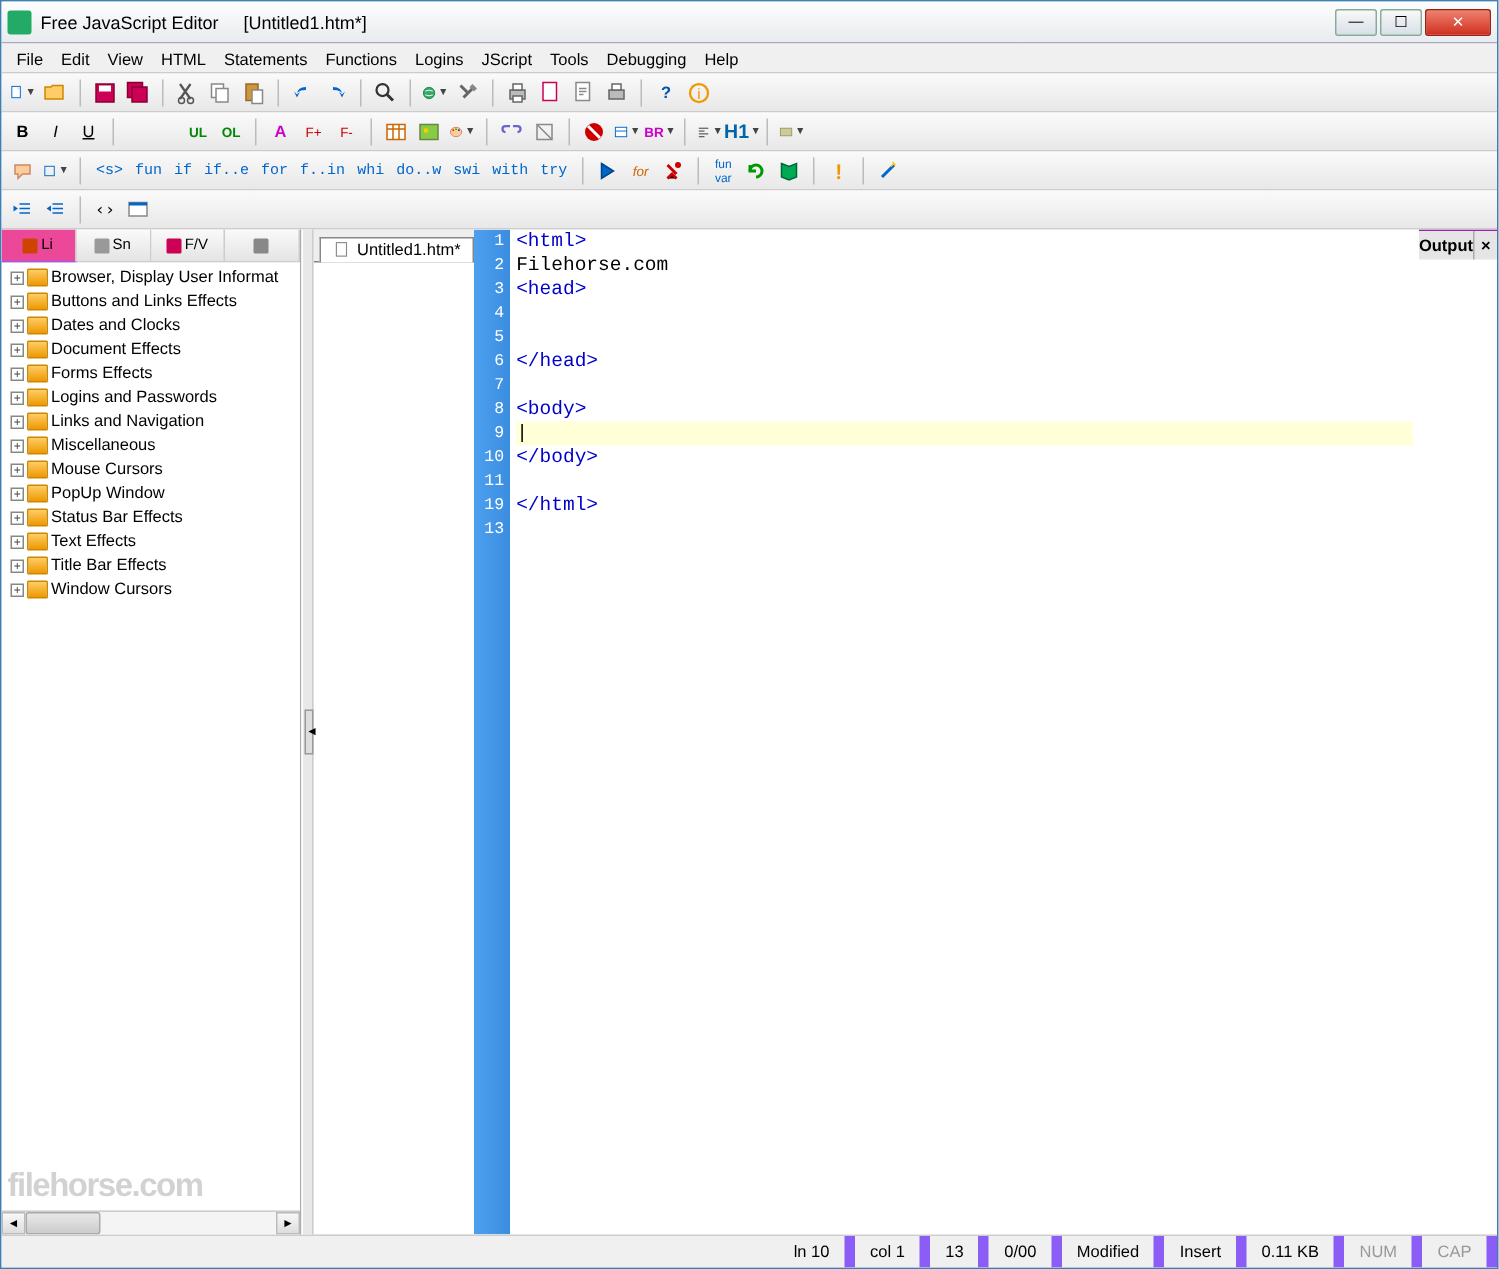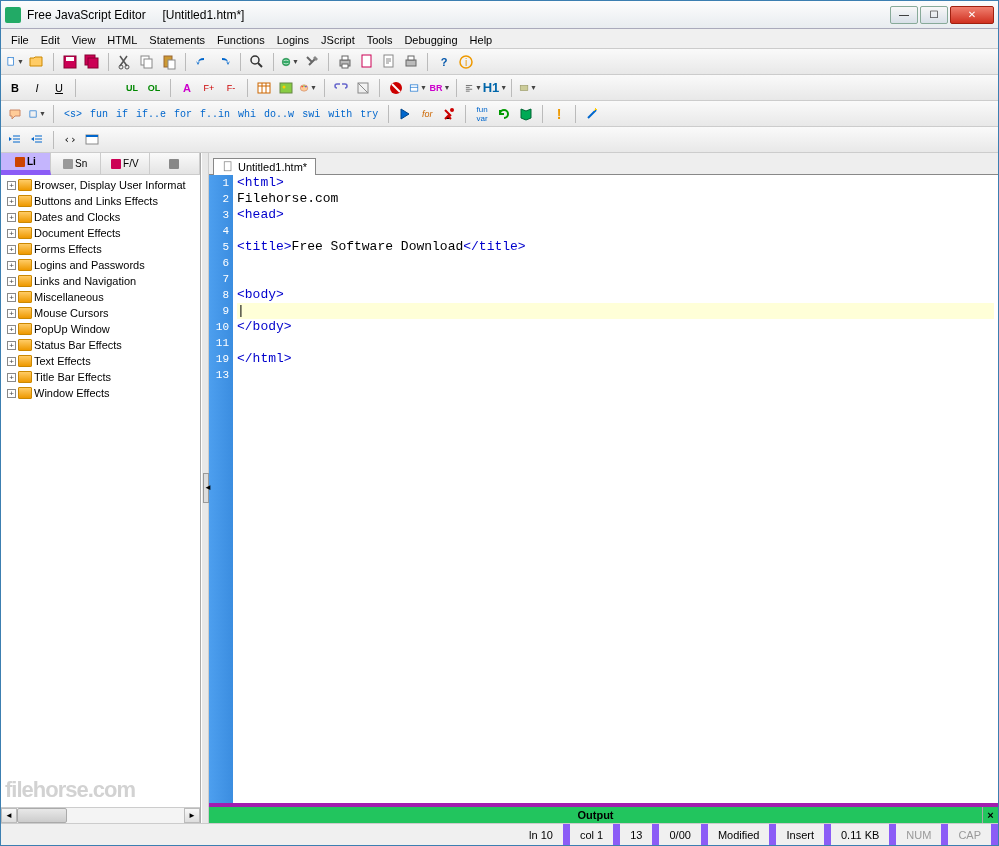--- a/index.html
+++ b/index.html
@@ -16,39 +16,39 @@
 .tb-btn { width: 20px; height: 20px; display: inline-flex; align-items: center; justify-content: center; cursor: pointer; border: 1px solid transparent; border-radius: 2px; font-size: 11px; }
 .tb-sep { width: 1px; height: 18px; background: #bbb; margin: 0 4px; }
 .tb-text { padding: 0 4px; font-size: 10px; color: #06c; font-family: 'Courier New', monospace; cursor: pointer; }
 .tb-dropdown { display: inline-flex; align-items: center; }
 .tb-arrow { font-size: 7px; color: #444; margin-left: 1px; }
 .icon-svg { width: 16px; height: 16px; }
 .content-area { display: flex; height: calc(100% - 28px - 20px - 26px - 26px - 26px - 26px - 22px); }
 .sidebar { width: 200px; border-right: 1px solid #aaa; display: flex; flex-direction: column; overflow: hidden; position: relative; }
 .sidebar-tabs { display: flex; height: 22px; background: #eee; border-bottom: 1px solid #ccc; }
 .sidebar-tab { flex: 1; display: flex; align-items: center; justify-content: center; gap: 2px; border-right: 1px solid #ccc; font-size: 10px; cursor: pointer; background: linear-gradient(#fafafa,#e4e4e4); padding: 0 2px; overflow: hidden; }
-.sidebar-tab.active { background: #c4b5fd; border-bottom: 5px solid #8b5cf6; margin-bottom: -1px; font-weight: bold; }
+.sidebar-tab.active { background: #ec4899; border-bottom: 1px solid #8b5cf6; margin-bottom: -1px; }
 .tree { flex: 1; overflow: auto; padding: 2px; background: #fff; }
 .tree-item { display: flex; align-items: center; height: 16px; padding-left: 4px; gap: 2px; cursor: pointer; white-space: nowrap; }
 .tree-expand { width: 9px; height: 9px; border: 1px solid #888; font-size: 8px; line-height: 7px; text-align: center; color: #444; }
 .folder-icon { width: 14px; height: 12px; background: linear-gradient(#fc6,#e90); border-radius: 1px; border: 1px solid #c80; }
 .splitter { width: 8px; background: #e8e8e8; cursor: ew-resize; border-left: 1px solid #fff; border-right: 1px solid #ccc; position: relative; }
 .splitter-grip { position: absolute; top: 50%; left: 1px; width: 6px; height: 30px; transform: translateY(-50%); border: 1px solid #999; background: #ddd; font-size: 8px; text-align: center; line-height: 28px; }
-.editor-area { flex: 1; display: flex; flex-direction: column; overflow: hidden; }
+.editor-area { flex: 1; display: flex; flex-direction: row; overflow: hidden; }
 .editor-tabs { height: 22px; background: #eee; display: flex; align-items: flex-end; padding-left: 4px; border-bottom: 1px solid #888; }
 .editor-tab { background: #fff; border: 1px solid #888; border-bottom: none; padding: 2px 8px; font-size: 11px; display: flex; align-items: center; gap: 4px; cursor: pointer; margin-bottom: -1px; }
 .editor-body { flex: 1; display: flex; overflow: auto; font-family: 'Courier New', monospace; font-size: 13px; background: #fff; }
 .gutter { background: linear-gradient(to right, #4d9fef, #3b8de0); color: #fff; text-align: right; padding: 0 4px; user-select: none; min-width: 24px; }
 .gutter div { height: 16px; line-height: 16px; font-size: 11px; }
 .code { flex: 1; padding: 0 4px; }
 .code-line { height: 16px; line-height: 16px; white-space: pre; }
 .code-line.current { background: #ffffd8; }
 .tag { color: #00c; }
 .txt { color: #000; }
-.output-panel { height: 20px; border-top: 4px solid #a21caf; display: flex; background: #22c55e; }
+.output-panel { height: 20px; border-top: 1px solid #a21caf; display: flex; background: #e5e5e5; }
 .output-title { flex: 1; text-align: center; font-weight: bold; font-size: 11px; display: flex; align-items: center; justify-content: center; }
 .output-close { width: 16px; border-left: 1px solid #aaa; display: flex; align-items: center; justify-content: center; cursor: pointer; font-weight: bold; }
 .statusbar { height: 22px; background: #f0f0f0; border-top: 1px solid #ccc; display: flex; align-items: center; font-size: 11px; }
 .status-cell { padding: 0 10px; border-right: 7px solid #8b5cf6; height: 100%; display: flex; align-items: center; }
 .spacer { flex: 1; }
 .sidebar-hscroll { height: 16px; background: #eee; display: flex; border-top: 1px solid #ccc; }
 .hscroll-btn { width: 16px; border: 1px solid #bbb; background: linear-gradient(#f8f8f8,#ddd); font-size: 8px; display: flex; align-items: center; justify-content: center; cursor: pointer; }
 .hscroll-track { flex: 1; background: #f4f4f4; position: relative; }
 .hscroll-thumb { position: absolute; left: 0; top: 0; height: 100%; width: 30%; background: linear-gradient(#e8e8e8,#ccc); border: 1px solid #aaa; border-radius: 2px; }
 .watermark { position: absolute; bottom: 20px; left: 4px; font-size: 22px; color: rgba(180,180,180,0.6); font-family: Arial; font-weight: bold; letter-spacing: -1px; pointer-events: none; }
@@ -439,21 +439,21 @@
           <span>Text Effects</span>
         </div>
         <div class="tree-item">
           <span class="tree-expand">+</span>
           <span class="folder-icon"></span>
           <span>Title Bar Effects</span>
         </div>
         <div class="tree-item">
           <span class="tree-expand">+</span>
           <span class="folder-icon"></span>
-          <span>Window Effects</span>
+          <span>Window Cursors</span>
         </div>
       </div>
     <div class="sidebar-hscroll">
       <div class="hscroll-btn">◄</div>
       <div class="hscroll-track">
           <div class="hscroll-thumb"></div>
         </div>
       <div class="hscroll-btn">►</div>
     </div>
     <div class="watermark">filehorse.com</div>
@@ -484,22 +484,22 @@
           <div>10</div>
           <div>11</div>
           <div>19</div>
           <div>13</div>
         </div>
       <div class="code" id="code">
           <div class="code-line"><span class="tag">&lt;html&gt;</span></div>
           <div class="code-line"><span class="txt">Filehorse.com</span></div>
           <div class="code-line"><span class="tag">&lt;head&gt;</span></div>
           <div class="code-line"></div>
-          <div class="code-line"><span class="tag">&lt;title&gt;</span><span class="txt">Free Software Download</span><span class="tag">&lt;/title&gt;</span></div>
           <div class="code-line"></div>
+          <div class="code-line"><span class="tag">&lt;/head&gt;</span></div>
           <div class="code-line"></div>
           <div class="code-line"><span class="tag">&lt;body&gt;</span></div>
           <div class="code-line current"><span class="txt">|</span></div>
           <div class="code-line"><span class="tag">&lt;/body&gt;</span></div>
           <div class="code-line"></div>
           <div class="code-line"><span class="tag">&lt;/html&gt;</span></div>
         </div>
     </div>
     <div class="output-panel">
       <div class="output-title">Output</div>

